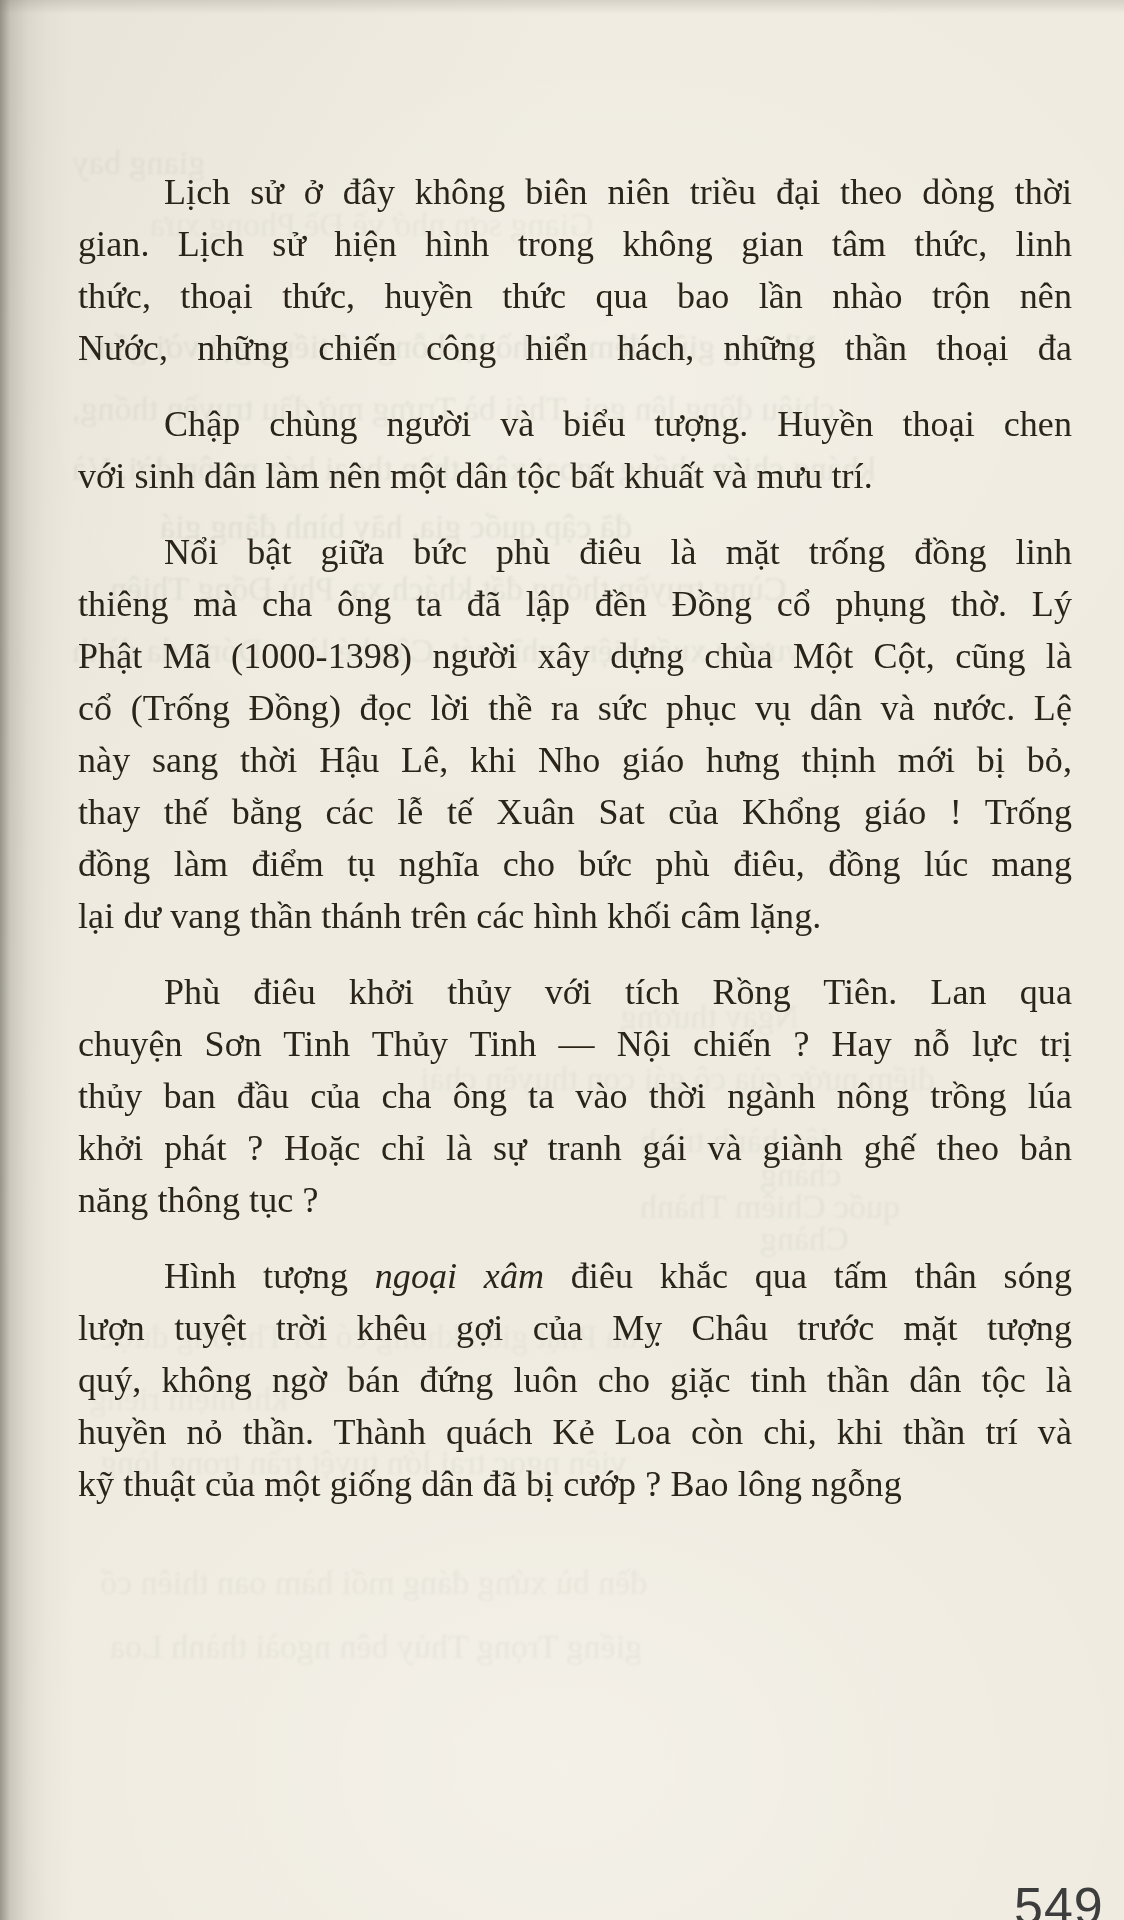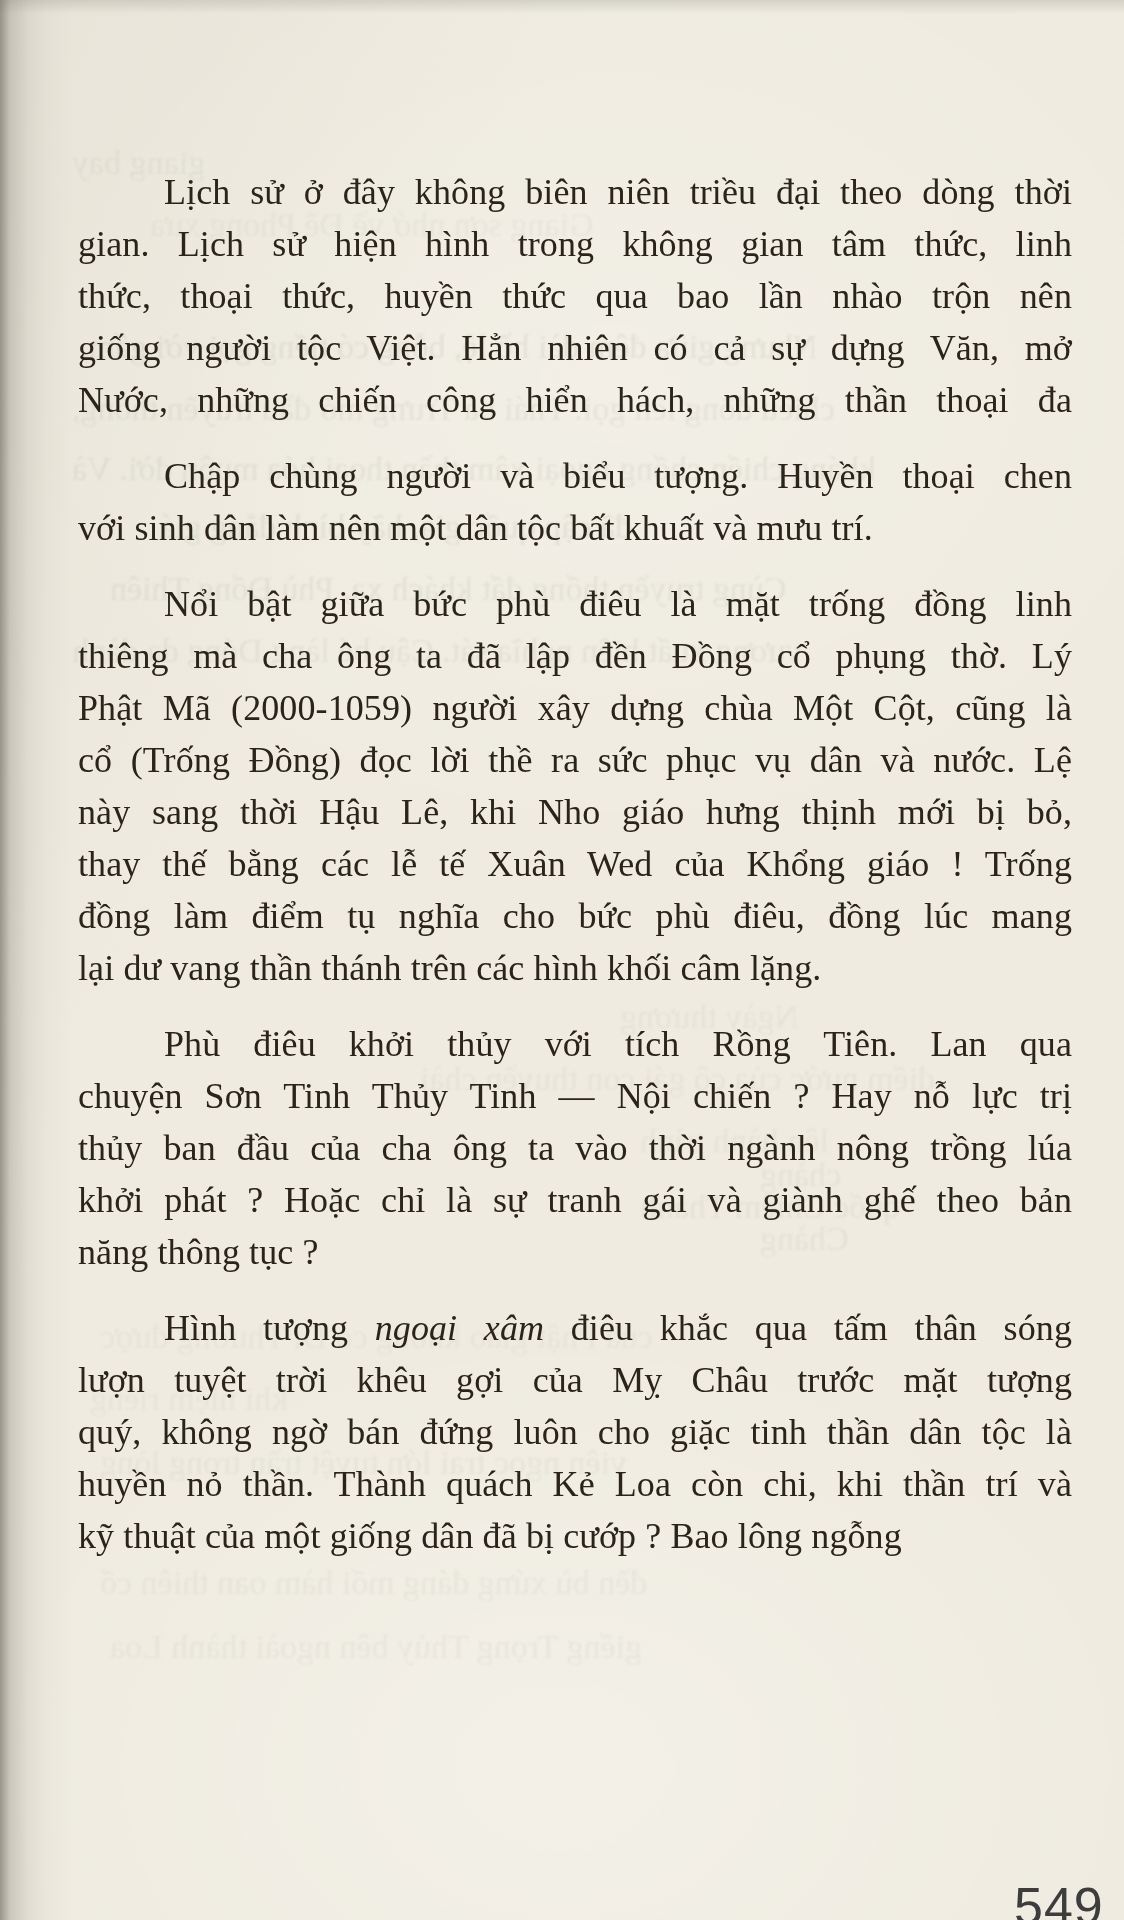--- a/index.html
+++ b/index.html
@@ -110,34 +110,33 @@
       <div class="bleed-line" style="top: 1382px; left: 90px; opacity: 0.07;">khi niệm riêng</div>
       <div class="bleed-line" style="top: 1446px; left: 100px; opacity: 0.08;">viên ngọc trai lớn tuyệt trần trong lòng</div>
       <div class="bleed-line" style="top: 1566px; left: 100px; opacity: 0.08;">đền bù xứng đáng mối hàm oan thiên cổ</div>
       <div class="bleed-line" style="top: 1630px; left: 110px; opacity: 0.08;">giếng Trọng Thủy bên ngoài thành Loa</div>
     </div>
   <main id="text-block">
       <div class="para">
         <div class="line first"><span class="seg">Lịch sử ở đây không biên niên triều đại theo dòng thời</span></div>
         <div class="line"><span class="seg">gian. Lịch sử hiện hình trong không gian tâm thức, linh</span></div>
         <div class="line"><span class="seg">thức, thoại thức, huyền thức qua bao lần nhào trộn nên</span></div>
-        <div class="line"><span class="seg">giống người tộc Việt. Hẳn nhiên có cả sự dựng Văn, mở</span></div>
         <div class="line"><span class="seg">Nước, những chiến công hiển hách, những thần thoại đa</span></div>
       </div>
       <div class="para">
         <div class="line first"><span class="seg">Chập chùng người và biểu tượng. Huyền thoại chen</span></div>
         <div class="line plast"><span class="seg">với sinh dân làm nên một dân tộc bất khuất và mưu trí.</span></div>
       </div>
       <div class="para">
         <div class="line first"><span class="seg">Nổi bật giữa bức phù điêu là mặt trống đồng linh</span></div>
         <div class="line"><span class="seg">thiêng mà cha ông ta đã lập đền Đồng cổ phụng thờ. Lý</span></div>
-        <div class="line"><span class="seg">Phật Mã (2000-1059) người xây dựng chùa Một Cột, cũng là</span></div>
+        <div class="line"><span class="seg">Phật Mã (1000-1398) người xây dựng chùa Một Cột, cũng là</span></div>
         <div class="line"><span class="seg">cổ (Trống Đồng) đọc lời thề ra sức phục vụ dân và nước. Lệ</span></div>
         <div class="line"><span class="seg">này sang thời Hậu Lê, khi Nho giáo hưng thịnh mới bị bỏ,</span></div>
-        <div class="line"><span class="seg">thay thế bằng các lễ tế Xuân Wed của Khổng giáo ! Trống</span></div>
+        <div class="line"><span class="seg">thay thế bằng các lễ tế Xuân Sat của Khổng giáo ! Trống</span></div>
         <div class="line"><span class="seg">đồng làm điểm tụ nghĩa cho bức phù điêu, đồng lúc mang</span></div>
         <div class="line plast"><span class="seg">lại dư vang thần thánh trên các hình khối câm lặng.</span></div>
       </div>
       <div class="para">
         <div class="line first"><span class="seg">Phù điêu khởi thủy với tích Rồng Tiên. Lan qua</span></div>
         <div class="line"><span class="seg">chuyện Sơn Tinh Thủy Tinh — Nội chiến ? Hay nỗ lực trị</span></div>
         <div class="line"><span class="seg">thủy ban đầu của cha ông ta vào thời ngành nông trồng lúa</span></div>
         <div class="line"><span class="seg">khởi phát ? Hoặc chỉ là sự tranh gái và giành ghế theo bản</span></div>
         <div class="line plast"><span class="seg">năng thông tục ?</span></div>
       </div>

